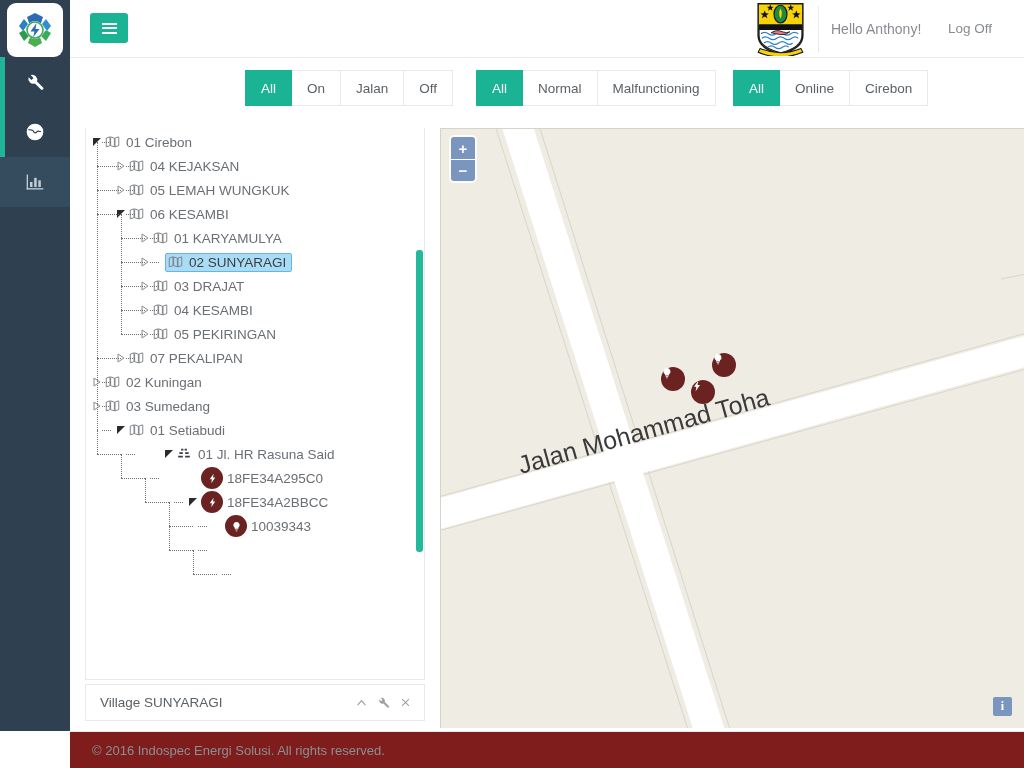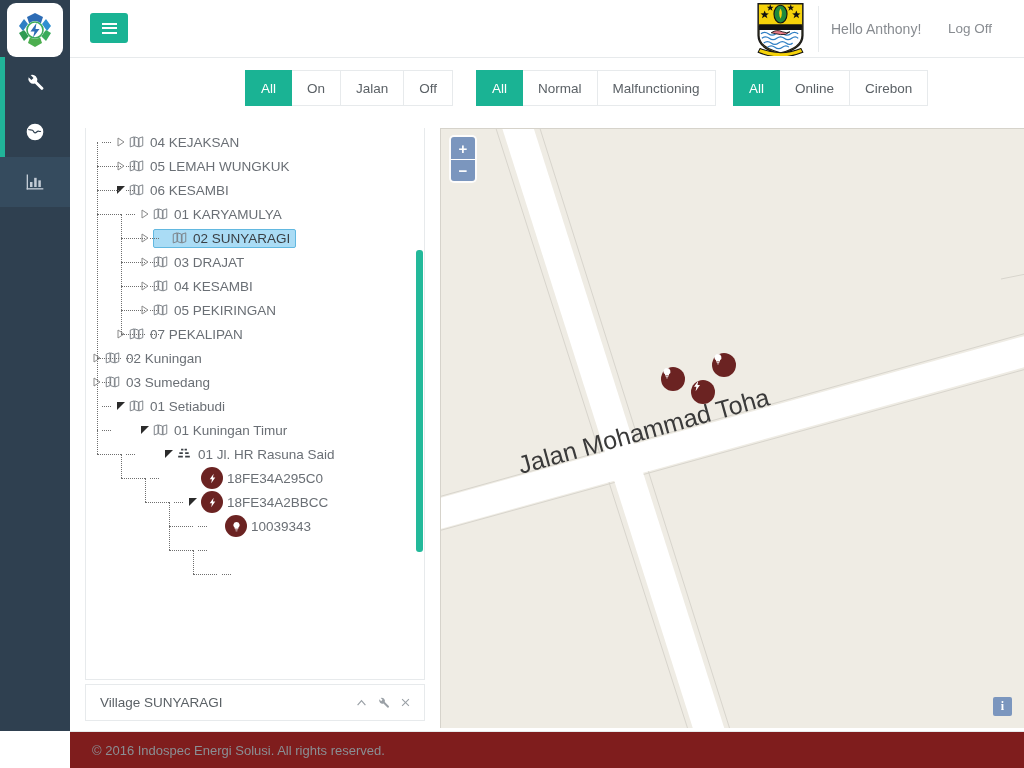--- a/index.html
+++ b/index.html
@@ -120,21 +120,21 @@
   .ico-dev {
     width: 22px; height: 22px; margin-right: 4px; flex: 0 0 22px;
     border-radius: 50%; background: #6b2322;
     display: flex; align-items: center; justify-content: center;
   }
   .ico-dev svg { width: 11px; height: 11px; fill: #ffffff; display: block; }
   .tlabel { font-size: 13.5px; color: #6a6f75; }
   .tnode.selected .tlabel { color: #3a3f44; }
   .tnode.selected .sel-wrap {
     background: #aadcf5; border: 1px solid #62b8e0; border-radius: 2px;
-    padding: 1px 5px 1px 18px; display: flex; align-items: flex-end;
+    padding: 1px 5px 1px 2px; display: flex; align-items: flex-end; margin-left: 12px;
   }
   .sel-wrap { display: flex; align-items: center; }
   .dots {
     position: absolute; border-left: 1px dotted #6f6f6f; width: 0;
   }
   .dash {
     position: absolute; border-top: 1px dotted #6f6f6f; height: 0;
   }
   .tree-scrollbar {
     position: absolute; right: 1px; top: 122px; width: 7px; height: 302px;
@@ -296,20 +296,35 @@
 
     <div class="btn-group fgrp-conn">
       <div class="fbtn active">All</div>
       <div class="fbtn">Online</div>
       <div class="fbtn">Cirebon</div>
     </div>
   </div>
 
   <div class="tree-panel">
     <div class="tree" id="tree-root">
+        <div class="tnode" style="padding-left: 6px;">
+          <span class="arrow">
+            <svg viewBox="0 0 10 10">
+              <path d="M1 1 L9 1 L1 9 Z" fill="#2b2b2b"></path>
+            </svg>
+          </span>
+          <span class="sel-wrap">
+            <span class="ico-map">
+              <svg viewBox="0 0 24 24">
+                <path d="M2 5l6-2v14l-6 2V5zm7-2l6 2v14L9 17V3zm7 2l6-2v14l-6 2V5z" fill="none" stroke="#7a7f85" stroke-width="1.5"></path>
+              </svg>
+            </span>
+            <span class="tlabel">01 Cirebon</span>
+          </span>
+        </div>
         <div class="tnode" style="padding-left: 30px; align-items: center;">
           <span class="arrow">
             <svg viewBox="0 0 10 10">
               <path d="M2 1 L8 5 L2 9 Z" fill="none" stroke="#8a8a8a" stroke-width="1"></path>
             </svg>
           </span>
           <span class="sel-wrap">
             <span class="ico-map">
               <svg viewBox="0 0 24 24">
                 <path d="M2 5l6-2v14l-6 2V5zm7-2l6 2v14L9 17V3zm7 2l6-2v14l-6 2V5z" fill="none" stroke="#7a7f85" stroke-width="1.5"></path>
@@ -474,35 +489,20 @@
               <path d="M1 1 L9 1 L1 9 Z" fill="#2b2b2b"></path>
             </svg>
           </span>
           <span class="sel-wrap">
             <span class="ico-map">
               <svg viewBox="0 0 24 24">
                 <path d="M2 5l6-2v14l-6 2V5zm7-2l6 2v14L9 17V3zm7 2l6-2v14l-6 2V5z" fill="none" stroke="#7a7f85" stroke-width="1.5"></path>
               </svg>
             </span>
             <span class="tlabel">01 Setiabudi</span>
-          </span>
-        </div>
-        <div class="tnode" style="padding-left: 54px;">
-          <span class="arrow">
-            <svg viewBox="0 0 10 10">
-              <path d="M1 1 L9 1 L1 9 Z" fill="#2b2b2b"></path>
-            </svg>
-          </span>
-          <span class="sel-wrap">
-            <span class="ico-map">
-              <svg viewBox="0 0 24 24">
-                <path d="M2 5l6-2v14l-6 2V5zm7-2l6 2v14L9 17V3zm7 2l6-2v14l-6 2V5z" fill="none" stroke="#7a7f85" stroke-width="1.5"></path>
-              </svg>
-            </span>
-            <span class="tlabel">01 Kuningan Timur</span>
           </span>
         </div>
         <div class="tnode" style="padding-left: 78px;">
           <span class="arrow">
             <svg viewBox="0 0 10 10">
               <path d="M1 1 L9 1 L1 9 Z" fill="#2b2b2b"></path>
             </svg>
           </span>
           <span class="sel-wrap">
             <span class="ico-road">

